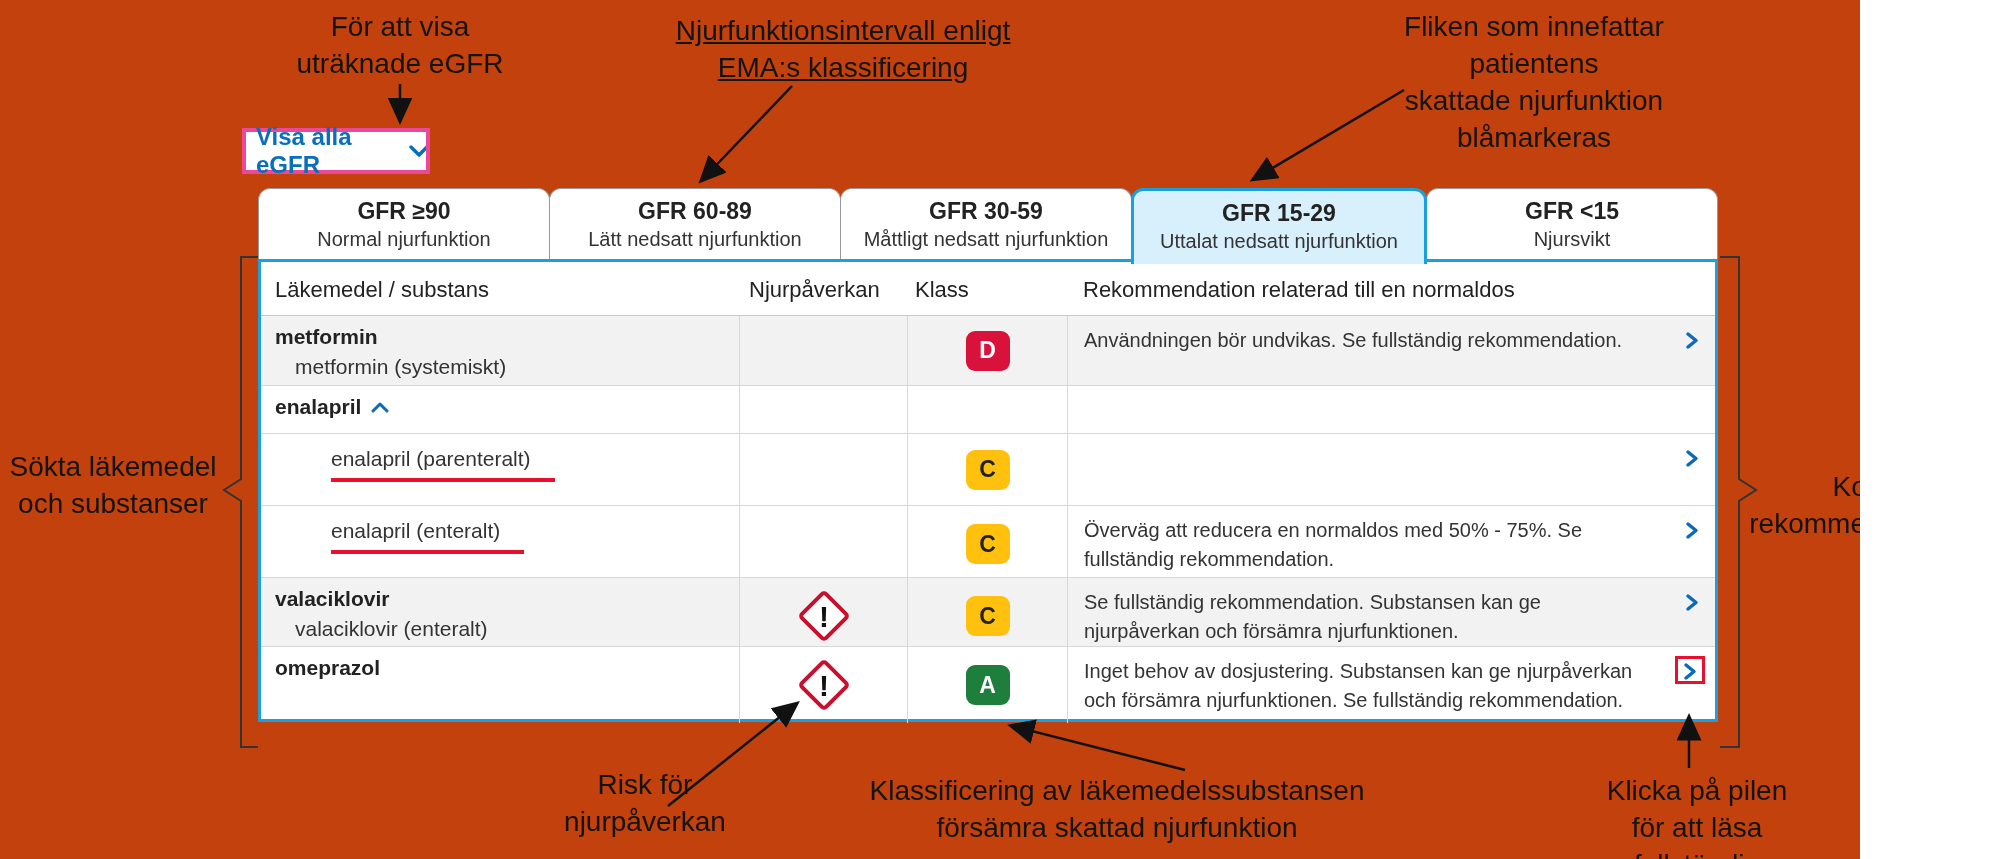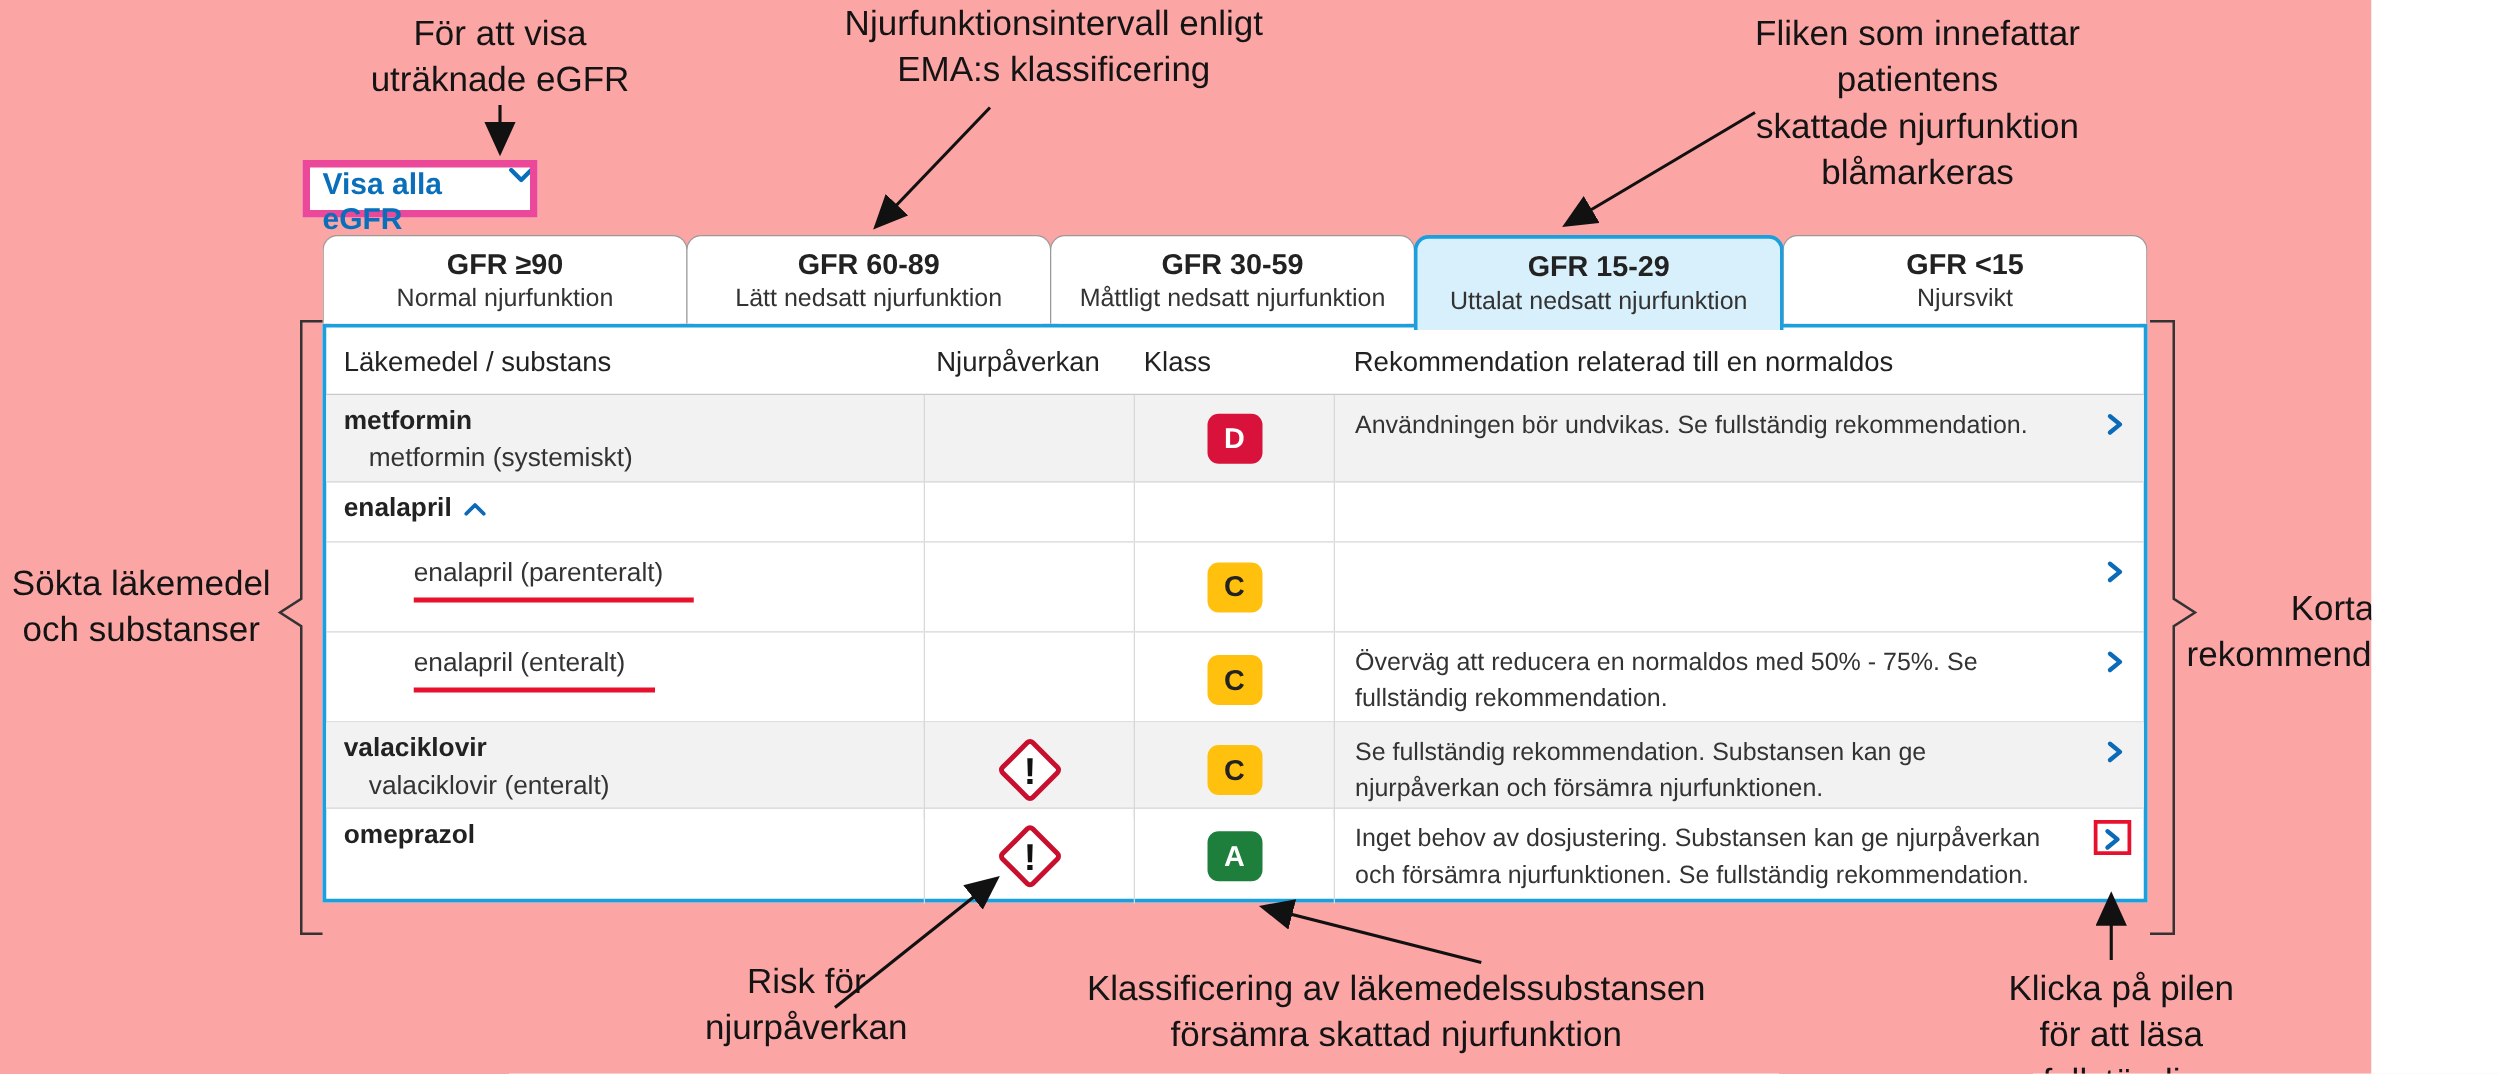--- a/index.html
+++ b/index.html
@@ -1,28 +1,28 @@
 <!DOCTYPE html>
 <html><head>
 <meta charset="utf-8">
 <style>
   html,body{margin:0;padding:0;background:#fff;}
-  .canvas{position:relative;width:1860px;height:859px;background:#fca5a5;overflow:hidden;
-          font-family:"Liberation Sans",sans-serif;color:#222;padding-left:37px;}
+  .canvas{position:relative;width:1860px;height:859px;background:#c2410c;overflow:hidden;
+          font-family:"Liberation Sans",sans-serif;color:#222;}
 
   
   .ann{position:absolute;transform:translateX(-50%);text-align:center;white-space:pre-line;
        font-size:28px;line-height:37px;font-weight:500;color:#141414;}
 
   
   .overlay{position:absolute;left:0;top:0;width:2000px;height:859px;z-index:20;pointer-events:none;}
 
   
-  .egfr-box{position:absolute;left:242px;top:128px;width:188px;height:46px;border:6px solid #ec4899;
-            display:flex;align-items:flex-start;gap:11px;padding-left:10px;box-sizing:border-box;background:#fff;}
+  .egfr-box{position:absolute;left:242px;top:128px;width:188px;height:46px;border:4px solid #ec4899;
+            display:flex;align-items:center;gap:11px;padding-left:10px;box-sizing:border-box;background:#fff;}
   .egfr-link{color:#0a6fba;font-size:24px;font-weight:700;cursor:pointer;}
 
   
   .tabs{position:absolute;left:258px;top:188px;width:1460px;height:71px;display:flex;z-index:2;justify-content:flex-end;}
   .tab{flex:1;background:#fff;border:1px solid #999;border-bottom:none;border-radius:12px 12px 0 0;
        margin-left:-1px;text-align:center;box-sizing:border-box;padding-top:9px;cursor:pointer;}
   .tab:first-child{margin-left:0;}
   .tab .gfr{font-size:23px;font-weight:700;color:#222;}
   .tab .lbl{font-size:20px;color:#333;margin-top:3px;}
   .tab.selected{border:3px solid #1b9fdd;border-bottom:none;background:#d8f0fb;
@@ -69,21 +69,21 @@
     <path d="M1404,90 L1254,179" stroke="#111" stroke-width="2.5" marker-end="url(#ah)" fill="none"></path>
     <path d="M668,806 L796,704" stroke="#111" stroke-width="2.5" marker-end="url(#ah)" fill="none"></path>
     <path d="M1185,770 L1012,726" stroke="#111" stroke-width="2.5" marker-end="url(#ah)" fill="none"></path>
     <path d="M1689,768 L1689,718" stroke="#111" stroke-width="2.5" marker-end="url(#ah)" fill="none"></path>
     <path d="M258,257 L241,257 L241,479 L224,490 L241,501 L241,747 L258,747" stroke="#333" stroke-width="2" fill="none"></path>
     <path d="M1720,257 L1739,257 L1739,479 L1756,490 L1739,501 L1739,747 L1720,747" stroke="#333" stroke-width="2" fill="none"></path>
   </svg>
 
   <div class="ann" style="left:400px;top:8px;">För att visa
 uträknade eGFR</div>
-  <div class="ann" style="left:843px;top:0;">Njurfunktionsintervall enligt
+  <div class="ann" style="left:843px;top:12px;text-decoration:underline;">Njurfunktionsintervall enligt
 EMA:s klassificering</div>
   <div class="ann" style="left:1534px;top:8px;">Fliken som innefattar patientens
 skattade njurfunktion blåmarkeras</div>
   <div class="ann" style="left:113px;top:448px;">Sökta läkemedel
 och substanser</div>
   <div class="ann" style="left:1866px;top:468px;">Korta
 rekommendationer</div>
   <div class="ann" style="left:645px;top:766px;">Risk för
 njurpåverkan</div>
   <div class="ann" style="left:1117px;top:772px;">Klassificering av läkemedelssubstansen

